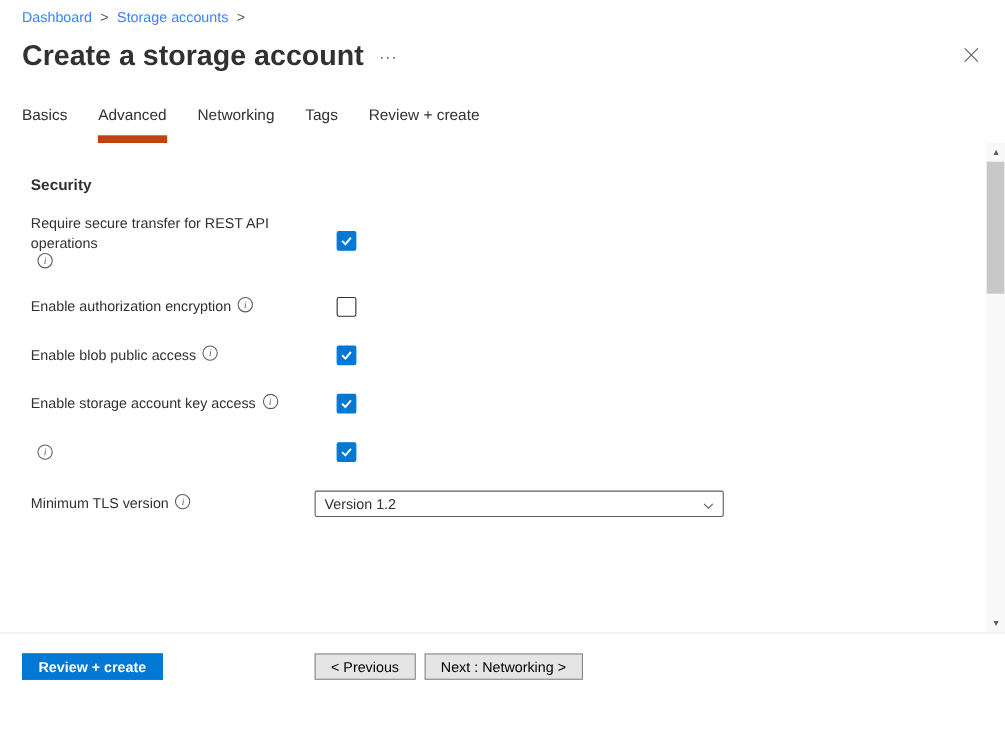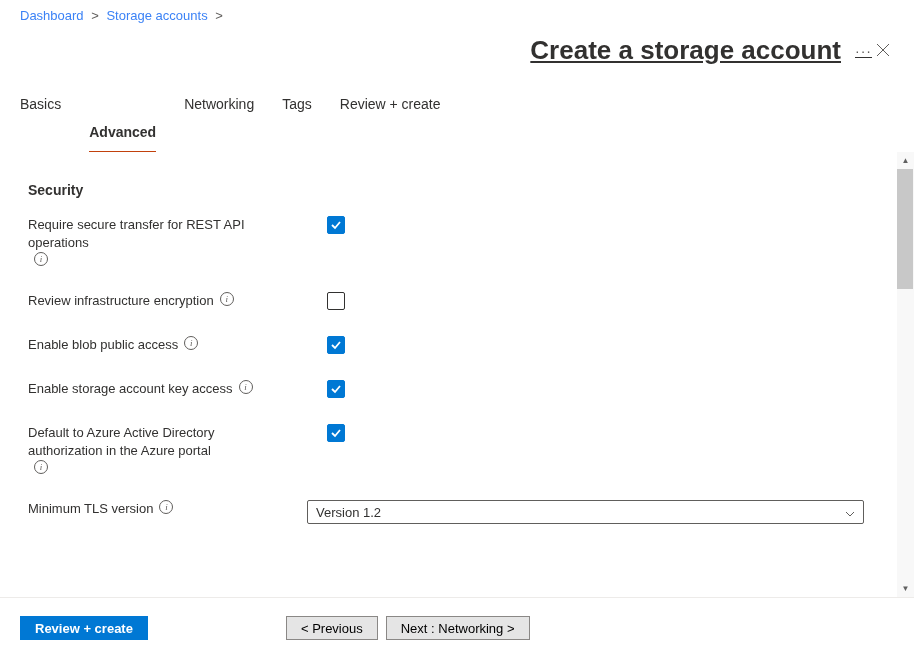--- a/index.html
+++ b/index.html
@@ -22,23 +22,22 @@
       text-decoration: none;
       cursor: pointer;
     }
     .breadcrumb .sep {
       color: #605e5c;
       margin: 0 4px;
     }
     .header-row {
       display: flex;
       align-items: center;
-      justify-content: flex-end;
+      justify-content: space-between;
       padding: 8px 20px 0 20px;
-      text-decoration: underline;
     }
     .page-title {
       font-size: 26px;
       font-weight: 600;
       color: #323130;
     }
     .ellipsis {
       margin-left: 14px;
       color: #605e5c;
       font-size: 14px;
@@ -59,23 +58,22 @@
       border-bottom: none;
     }
     .tab {
       font-size: 14px;
       color: #323130;
       padding: 0 0 11px 0;
       cursor: pointer;
       border-bottom: 3px solid transparent;
     }
     .tab.active {
-      border-bottom: 1px solid #c2410c;
-      font-weight: 700;
-      margin-top: 28px;
+      border-bottom: 7px solid #c2410c;
+      font-weight: 400;
     }
     .scroll-region {
       position: relative;
       height: 445px;
       overflow: hidden;
     }
     .content {
       padding: 30px 32px 20px 28px;
     }
     .section-title {
@@ -83,23 +81,22 @@
       font-weight: 700;
       margin-bottom: 18px;
     }
     .section-desc {
       font-size: 13px;
       color: #323130;
       margin-bottom: 26px;
     }
     .form-row {
       display: flex;
-      align-items: flex-start;
+      align-items: center;
       margin-bottom: 26px;
-      gap: 21px;
     }
     .form-label {
       width: 258px;
       font-size: 13px;
       line-height: 18px;
       padding-right: 8px;
       display: flex;
       align-items: flex-start;
       flex-wrap: wrap;
     }
@@ -137,21 +134,21 @@
     .checkbox.checked {
       background: #0078d4;
       border-color: #0078d4;
     }
     .checkbox svg {
       width: 12px;
       height: 12px;
     }
     .select {
       height: 24px;
-      width: 557px;
+      width: 372px;
       border: 1px solid #605e5c;
       padding: 0 8px;
       display: flex;
       align-items: center;
       justify-content: space-between;
       cursor: pointer;
       font-size: 13px;
       margin-left: 0px;
       border-radius: 2px;
     }
@@ -261,21 +258,21 @@
       </div>
       <div class="checkbox checked">
         <svg viewBox="0 0 12 12">
             <path d="M2 6 L5 9 L10 3" stroke="#fff" stroke-width="1.8" fill="none"></path>
           </svg>
       </div>
     </div>
 
     <div class="form-row">
       <div class="form-label">
-        <span class="form-label-text">Review infrastructure encryption</span>
+        <span class="form-label-text">Enable authorization encryption</span>
         <span class="info-icon">i</span>
       </div>
       <div class="checkbox"></div>
     </div>
 
     <div class="form-row">
       <div class="form-label">
         <span class="form-label-text">Enable blob public access</span>
         <span class="info-icon">i</span>
       </div>
@@ -293,21 +290,20 @@
       </div>
       <div class="checkbox checked">
         <svg viewBox="0 0 12 12">
             <path d="M2 6 L5 9 L10 3" stroke="#fff" stroke-width="1.8" fill="none"></path>
           </svg>
       </div>
     </div>
 
     <div class="form-row">
       <div class="form-label">
-        <span class="form-label-text">Default to Azure Active Directory authorization in the Azure portal</span>
         <span class="info-icon">i</span>
       </div>
       <div class="checkbox checked">
         <svg viewBox="0 0 12 12">
             <path d="M2 6 L5 9 L10 3" stroke="#fff" stroke-width="1.8" fill="none"></path>
           </svg>
       </div>
     </div>
 
     <div class="form-row">

